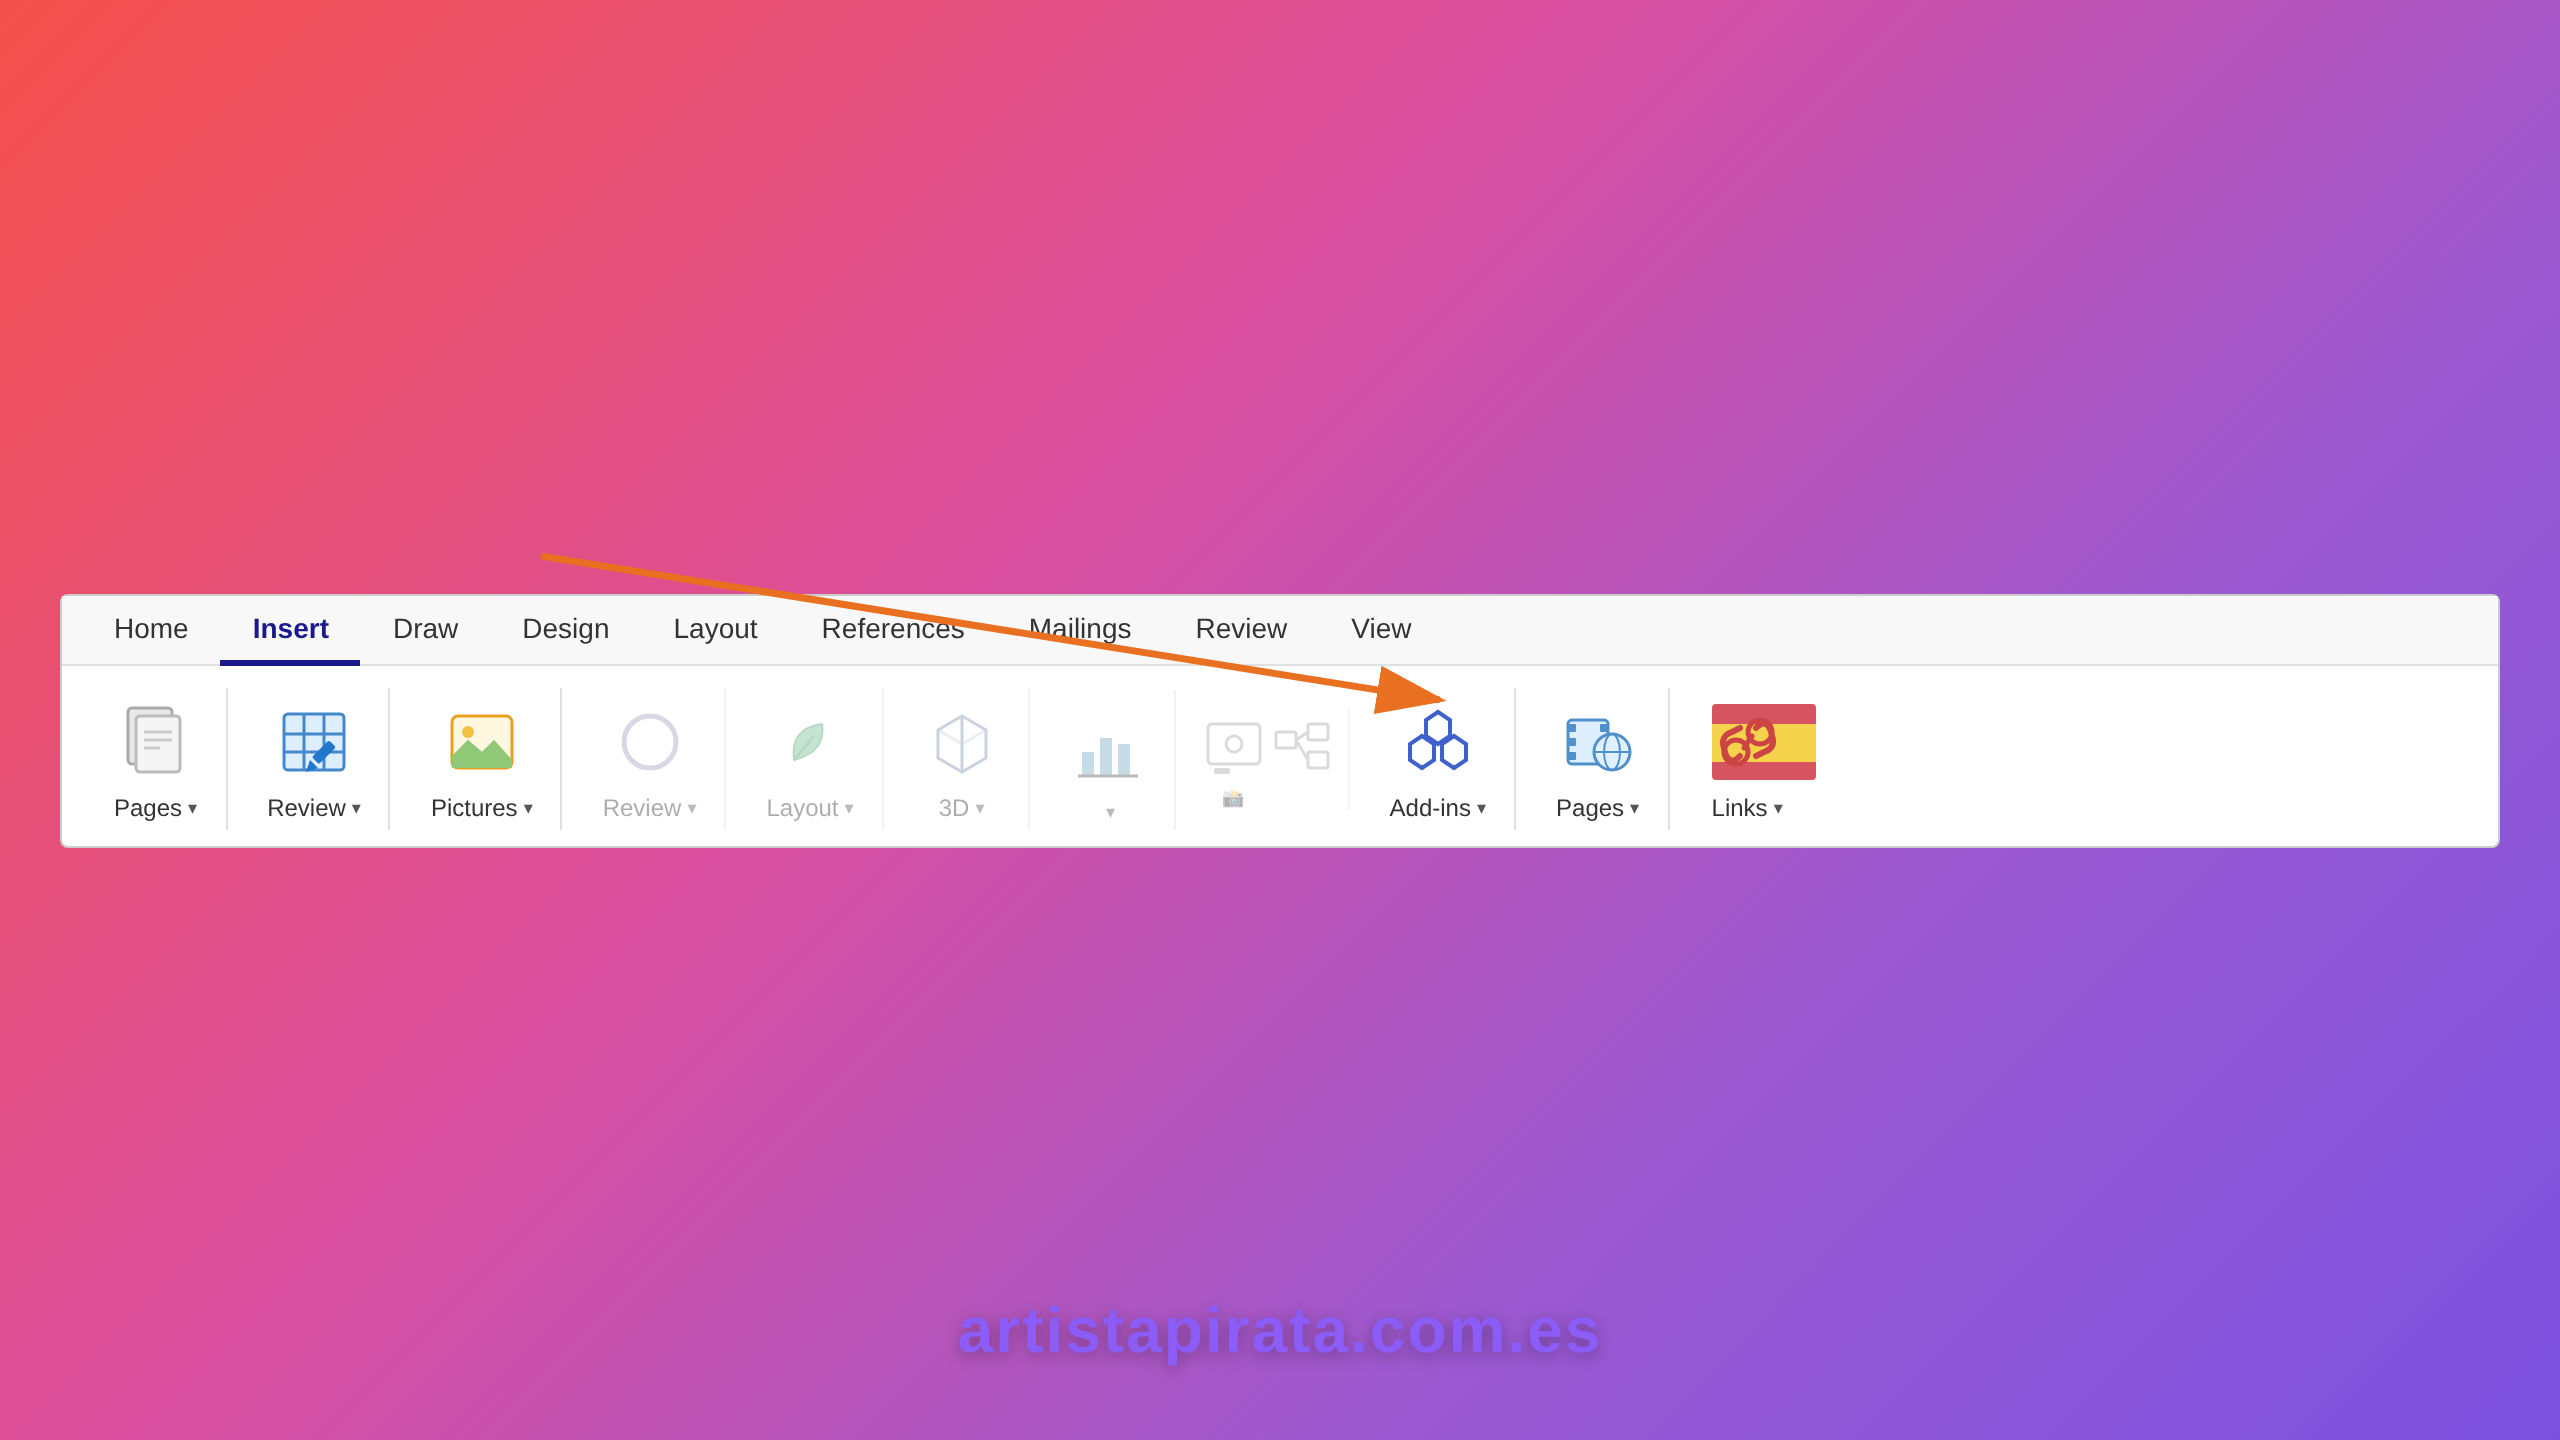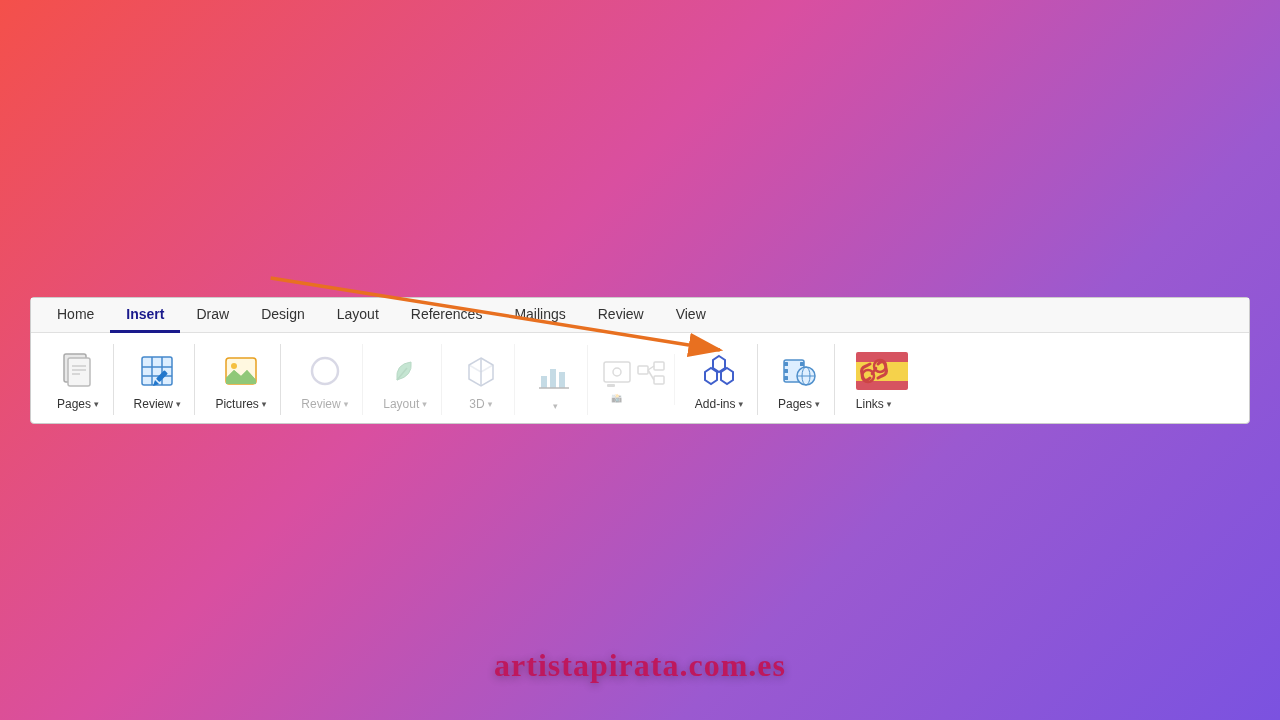--- a/index.html
+++ b/index.html
@@ -127,24 +127,24 @@
       pointer-events: none;
       overflow: visible;
     }
 
     
     .watermark {
       position: absolute;
       bottom: 36px;
       left: 50%;
       transform: translateX(-50%);
-      color: #be185d;
+      color: #8b5cf6;
       font-size: 32px;
       font-weight: 900;
-      font-family: Liberation Serif, serif;
+      font-family: Liberation Sans, sans-serif;
       letter-spacing: 1px;
       text-shadow: 0 2px 8px rgba(0,0,0,0.3);
       white-space: nowrap;
     }
 
     
     .icon-pages { color: #555; }
     .icon-table { color: #2a7ae2; }
     .icon-pictures { color: #e8a020; }
     .icon-shapes { color: #9090c0; }

